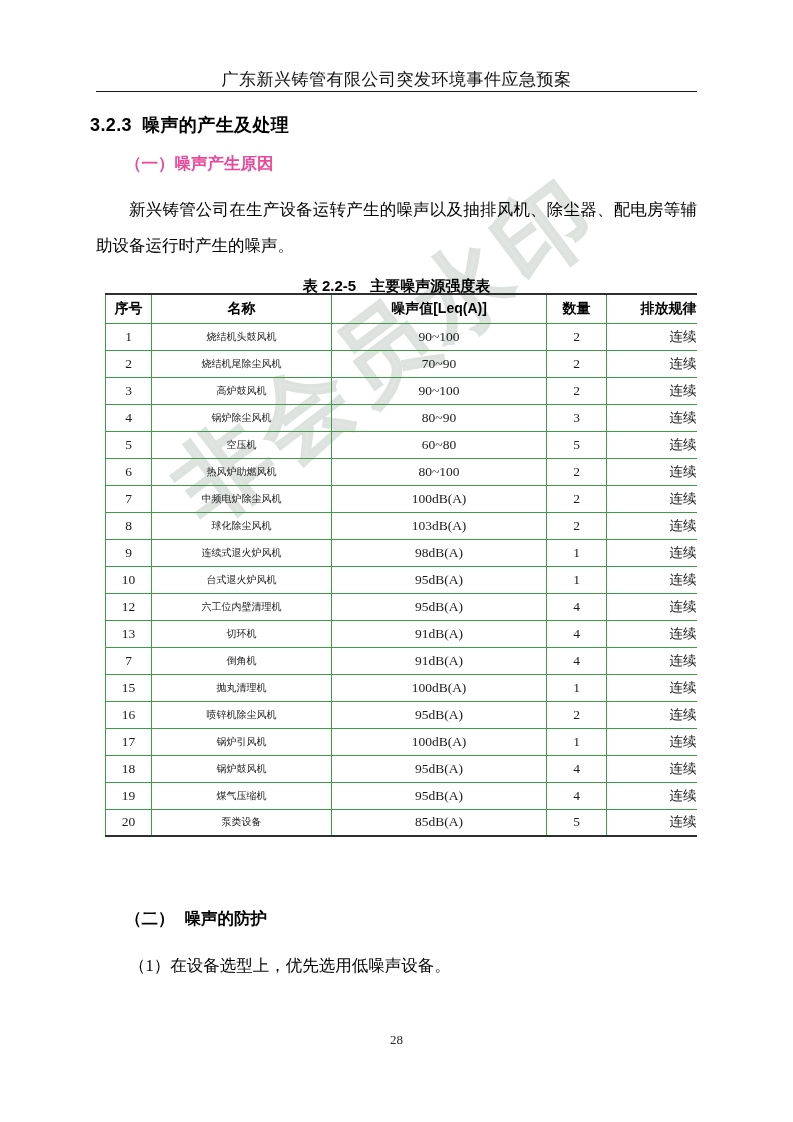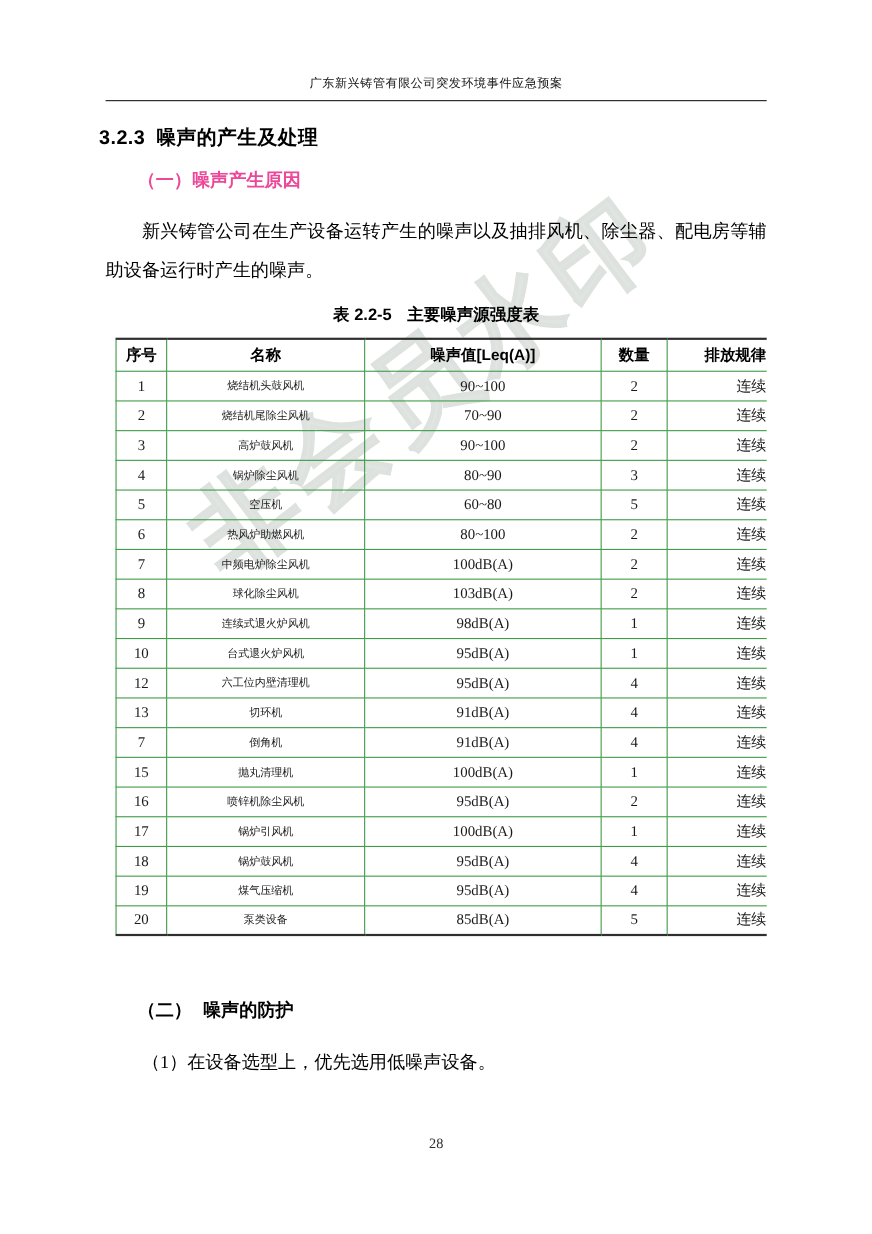--- a/index.html
+++ b/index.html
@@ -52,21 +52,21 @@
   }
 
   
   .running-header {
     position: absolute;
     left: 96px;
     top: 68px;
     width: 601px;
     text-align: center;
     font-family: "Liberation Serif", "DejaVu Serif", serif;
-    font-size: 11px;
+    font-size: 17px;
     color: #111111;
     letter-spacing: 0.5px;
   }
   .header-rule {
     position: absolute;
     left: 96px;
     top: 91px;
     width: 601px;
     height: 0;
     border-top: 1.6px solid #1a1a1a;
@@ -131,21 +131,21 @@
     font-size: 15px;
     font-weight: 700;
     color: #000;
   }
   .table-caption .cap-gap { display: inline-block; width: 14px; }
 
   
   .table-wrap {
     position: absolute;
     left: 105px;
-    top: 307px;
+    top: 293px;
     width: 591px;
   }
   table.noise {
     border-collapse: collapse;
     width: 591px;
     table-layout: fixed;
   }
   table.noise col.c-no   { width: 46px; }
   table.noise col.c-name { width: 180px; }
   table.noise col.c-val  { width: 215px; }

